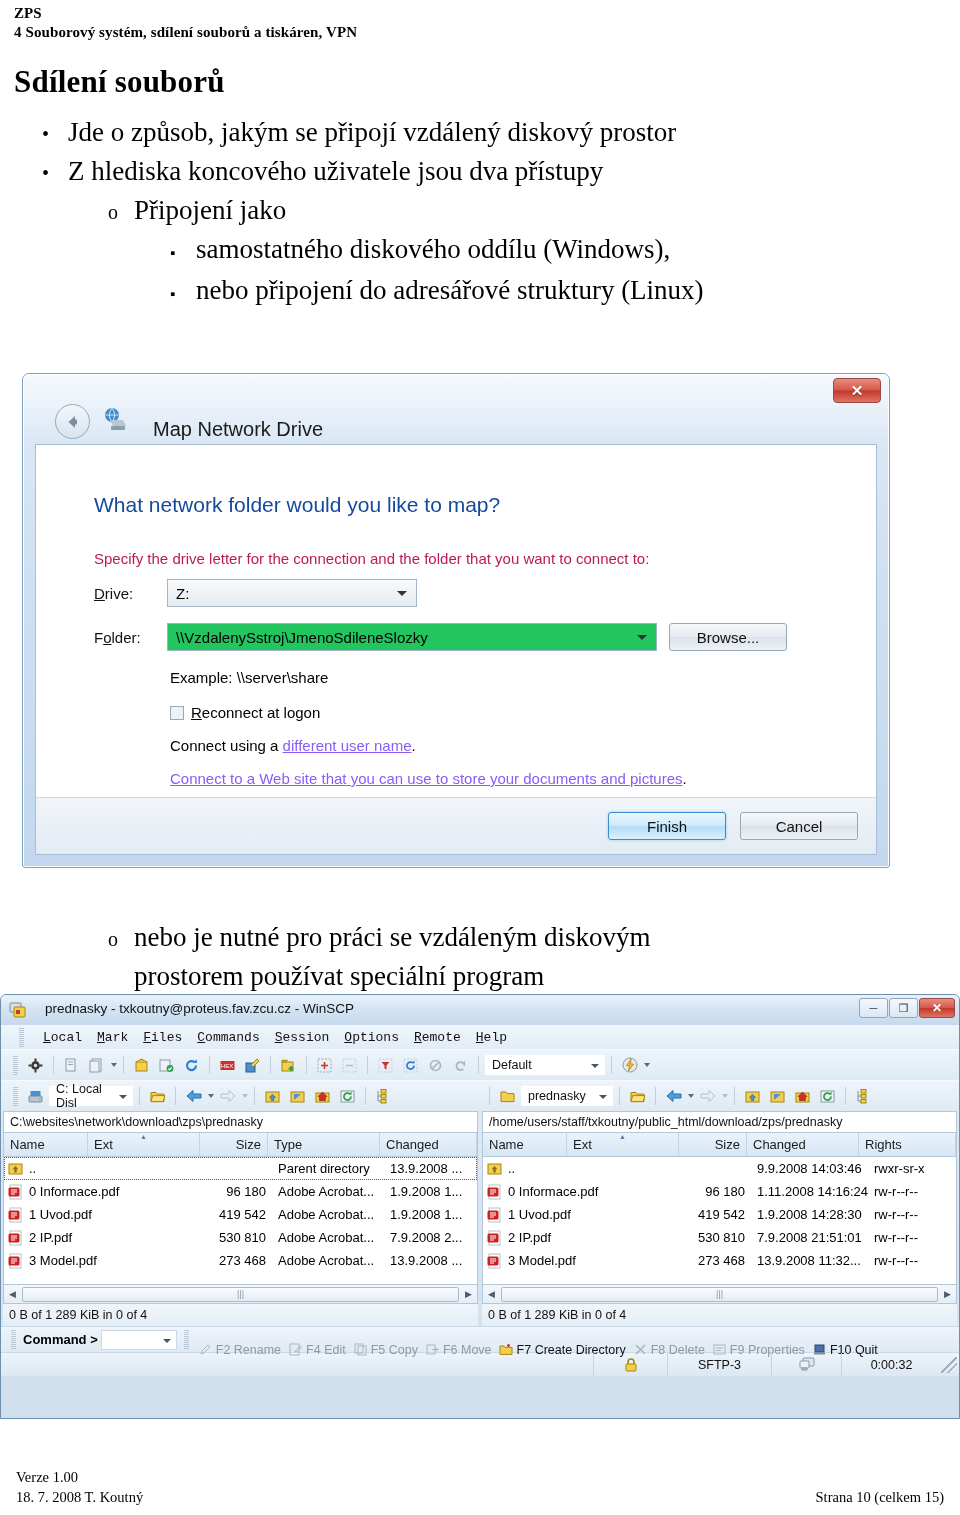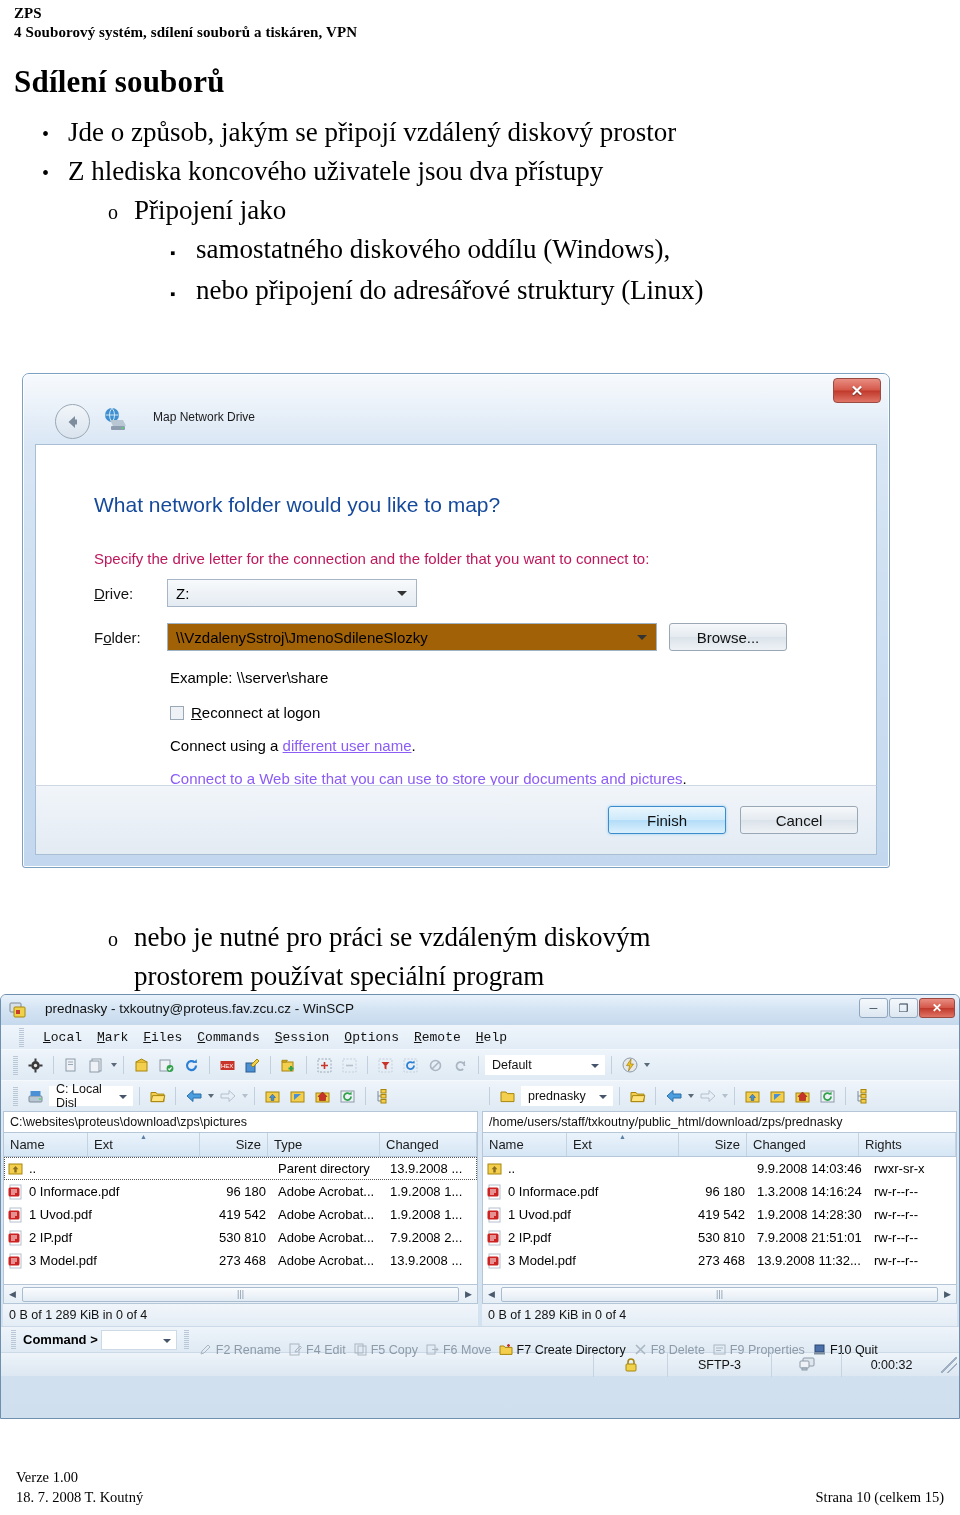--- a/index.html
+++ b/index.html
@@ -79,22 +79,22 @@
     border:1px solid #9aa8b5;
     background:linear-gradient(to bottom,#f2f6fa,#d9e3ee);
     display:flex; align-items:center; justify-content:center;
     cursor:pointer;
   }
   .mnd-back svg { display:block; }
   .mnd-icon {
     position:absolute; left:80px; top:32px; width:28px; height:28px;
   }
   .mnd-title {
-    position:absolute; left:130px; top:36px;
-    font-size:12px; color:#1a1a1a;
+    position:absolute; left:130px; top:44px;
+    font-size:20px; color:#1a1a1a;
     font-family:"Liberation Sans", sans-serif;
   }
   .mnd-body {
     position:absolute; left:12px; right:12px; top:70px; bottom:70px;
     background:#ffffff;
     border:1px solid #a8bed4;
     border-bottom:none;
   }
   .mnd-heading {
     margin:48px 0 0 58px;
@@ -111,21 +111,21 @@
   .combo {
     height:28px;
     border:1px solid #a6b6c6;
     background:linear-gradient(to bottom,#f8fafc,#e4ebf2);
     display:flex; align-items:center;
     position:relative;
     font-size:15px;
     padding-left:8px;
     cursor:pointer;
   }
-  .combo.white { background:#a16207; border:1px solid #9fb3c6;align-items:center; }
+  .combo.white { background:#22c55e; border:1px solid #9fb3c6;align-items:center; }
   .combo .arrow {
     position:absolute; right:9px; top:11px;
     width:0;height:0;border-left:5px solid transparent;border-right:5px solid transparent;border-top:5px solid #333;
   }
   .btn {
     height:28px; min-width:118px;
     border:1px solid #9aa8b5; border-radius:3px;
     background:linear-gradient(to bottom,#f6f8fa 0%,#e5ebf1 48%,#dbe3ea 52%,#eef2f6 100%);
     font-size:15px; font-family:"Liberation Sans", sans-serif;
     display:flex;align-items:center;justify-content:center;
@@ -138,21 +138,21 @@
   }
   .mnd-example { margin:18px 0 0 134px; font-size:15px; }
   .mnd-check { margin:18px 0 0 134px; font-size:15px; display:flex; align-items:center; cursor:pointer; }
   .cbox {
     width:14px;height:14px;border:1px solid #9aa8b5;background:#eef2f6;
     margin-right:7px; display:inline-block;
   }
   .mnd-line { margin:16px 0 0 134px; font-size:15px; }
   .mnd-link { color:#8b5cf6; text-decoration:underline; cursor:pointer; }
   .mnd-footer {
-    position:absolute; left:12px; right:12px; bottom:12px; height:70px;
+    position:absolute; left:12px; right:12px; bottom:12px; height:58px;
     background:linear-gradient(to bottom,#f1f5fa,#e3ebf3);
     border:1px solid #a8bed4;
     border-top:1px solid #cfd9e4;
     display:flex; align-items:center; justify-content:flex-end;
     padding-right:18px; gap:14px;
   }
 
   
   .winscp {
     position:absolute; left:0; top:994px; width:960px; height:425px;
@@ -700,21 +700,21 @@
           <rect x="5" y="0.5" width="5" height="3.5" fill="#f3cf4d" stroke="#a8860d"></rect>
           <rect x="5" y="5.5" width="5" height="3.5" fill="#f3cf4d" stroke="#a8860d"></rect>
           <rect x="5" y="10.5" width="5" height="3.5" fill="#f3cf4d" stroke="#a8860d"></rect>
         </svg>
     </span>
   </div>
 
   <div class="ws-panels">
 
     <div class="panel">
-      <div class="p-path">C:\websites\proteus\download\zps\pictures</div>
+      <div class="p-path">C:\websites\network\download\zps\prednasky</div>
       <div class="p-head">
         <span class="hc" style="width:84px;">Name</span>
         <span class="hc sorted" style="width:112px;">Ext</span>
         <span class="hc num" style="width:68px;">Size</span>
         <span class="hc" style="width:112px;">Type</span>
         <span class="hc" style="flex:1;">Changed</span>
       </div>
       <div class="p-list">
 
         <div class="row parent">
@@ -808,21 +808,21 @@
         </div>
 
         <div class="row">
           <svg class="ico-pdf" viewBox="0 0 15 16">
               <rect x="2" y="1" width="11" height="14" fill="#fff" stroke="#b5c0cb"></rect>
               <rect x="0.5" y="3.5" width="11" height="9" rx="1.5" fill="#cc2222"></rect>
               <path d="M3 6h6M3 8h6M3 10h4" stroke="#fff" stroke-width="1.1"></path>
             </svg>
           <span class="cell" style="width:181px;">0 Informace.pdf</span>
           <span class="cell num" style="width:68px;">96 180</span>
-          <span class="cell" style="width:117px;">1.3.2008 14:16:24</span>
+          <span class="cell" style="width:117px;">1.11.2008 14:16:24</span>
           <span class="cell" style="flex:1;">rw-r--r--</span>
         </div>
 
         <div class="row">
           <svg class="ico-pdf" viewBox="0 0 15 16">
               <rect x="2" y="1" width="11" height="14" fill="#fff" stroke="#b5c0cb"></rect>
               <rect x="0.5" y="3.5" width="11" height="9" rx="1.5" fill="#cc2222"></rect>
               <path d="M3 6h6M3 8h6M3 10h4" stroke="#fff" stroke-width="1.1"></path>
             </svg>
           <span class="cell" style="width:181px;">1 Uvod.pdf</span>

